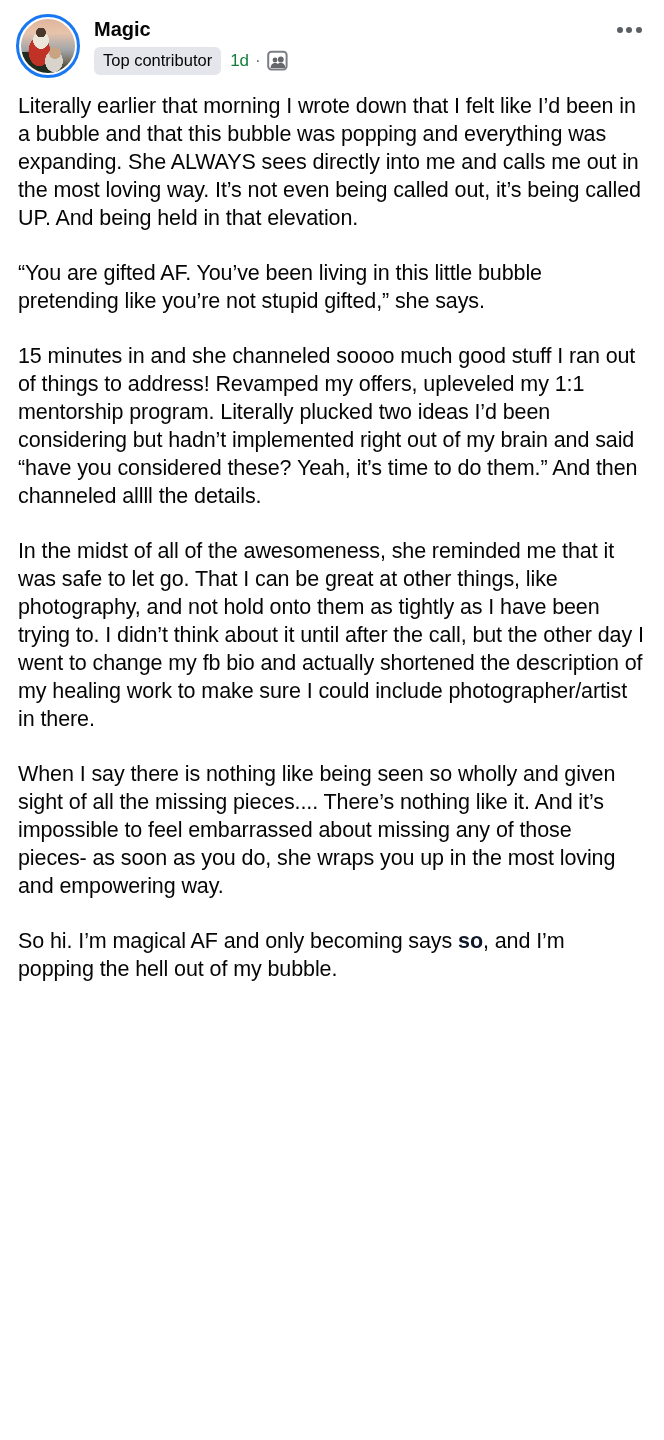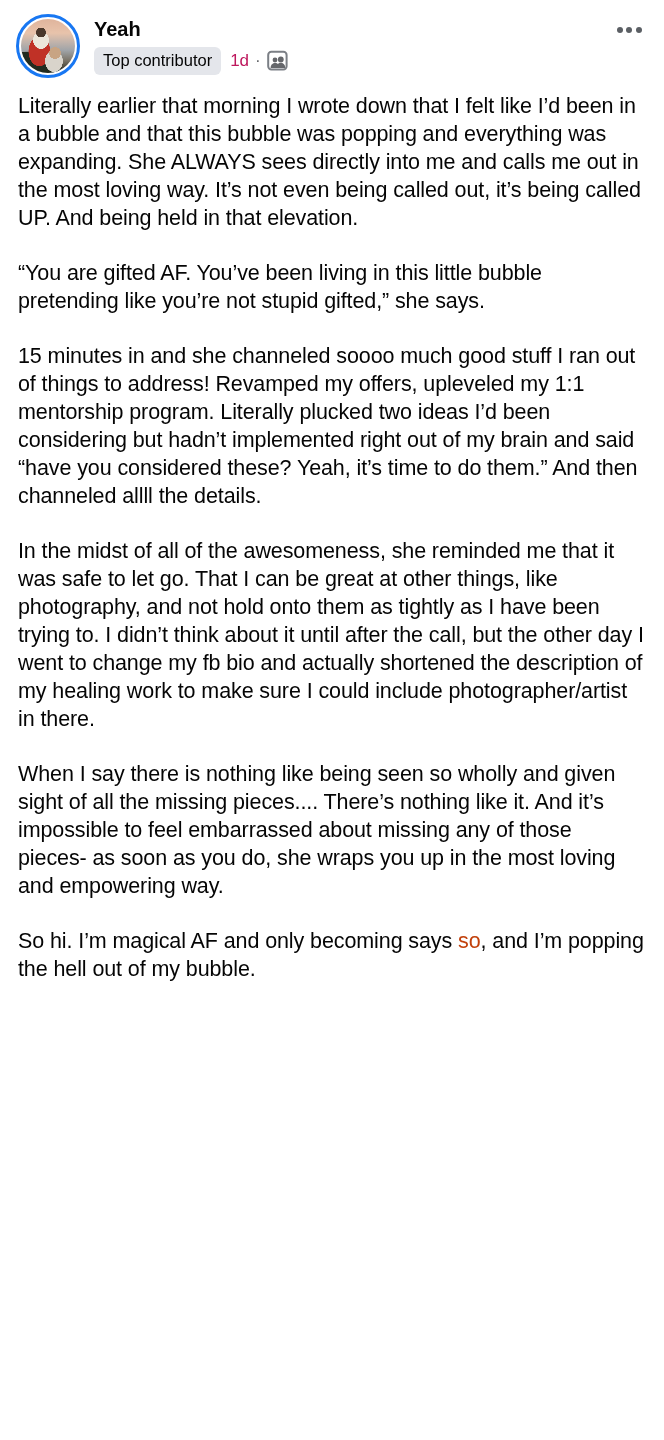--- a/index.html
+++ b/index.html
@@ -65,21 +65,21 @@
   .badge {
     background: #E4E6EB;
     color: #050505;
     font-size: 16.5px;
     line-height: 1;
     padding: 5px 9px 6px 9px;
     border-radius: 6px;
     white-space: nowrap;
   }
   .timestamp {
-    color: #be185d;
+    color: #15803d;
     font-size: 17px;
     margin-left: 9px;
     cursor: pointer;
   }
   .meta-dot {
     color: #65676B;
     font-size: 17px;
     margin: 0 6px;
   }
   .privacy-icon { display: inline-flex; }
@@ -109,34 +109,34 @@
     line-height: 28px;
     letter-spacing: -0.1px;
     color: #050505;
   }
   .post-body p {
     margin: 0 0 27px 0;
     white-space: pre-wrap;
   }
   .post-body p.tight-bottom { margin-bottom: 15px; }
   .post-body p.last { margin-bottom: 0; }
-  .faded-word { color: #c2410c; }
+  .faded-word { color: #0f172a; font-weight: bold; }
 </style>
 </head>
 <body>
 
 <div>
 
   <div class="post-header">
     <div class="avatar-ring">
       <div class="avatar-photo"></div>
     </div>
 
     <div class="header-info">
-      <div class="author-name">Yeah</div>
+      <div class="author-name">Magic</div>
       <div class="meta-row">
         <span class="badge">Top contributor</span>
         <span class="timestamp">1d</span>
         <span class="meta-dot">·</span>
         <span class="privacy-icon">
           <svg width="21" height="21" viewBox="0 0 21 21">
             <rect x="1.2" y="1.8" width="18.4" height="17.6" rx="3.2" fill="none" stroke="#7b7f85" stroke-width="2"></rect>
             <circle cx="8" cy="10" r="2.4" fill="#65676B"></circle>
             <circle cx="13.8" cy="9.4" r="2.9" fill="#65676B"></circle>
             <path d="M3.6 18 C3.6 14.4 6 13 8 13 C9.4 13 10.5 13.5 11.2 14.4 L11.2 18 Z" fill="#65676B"></path>

